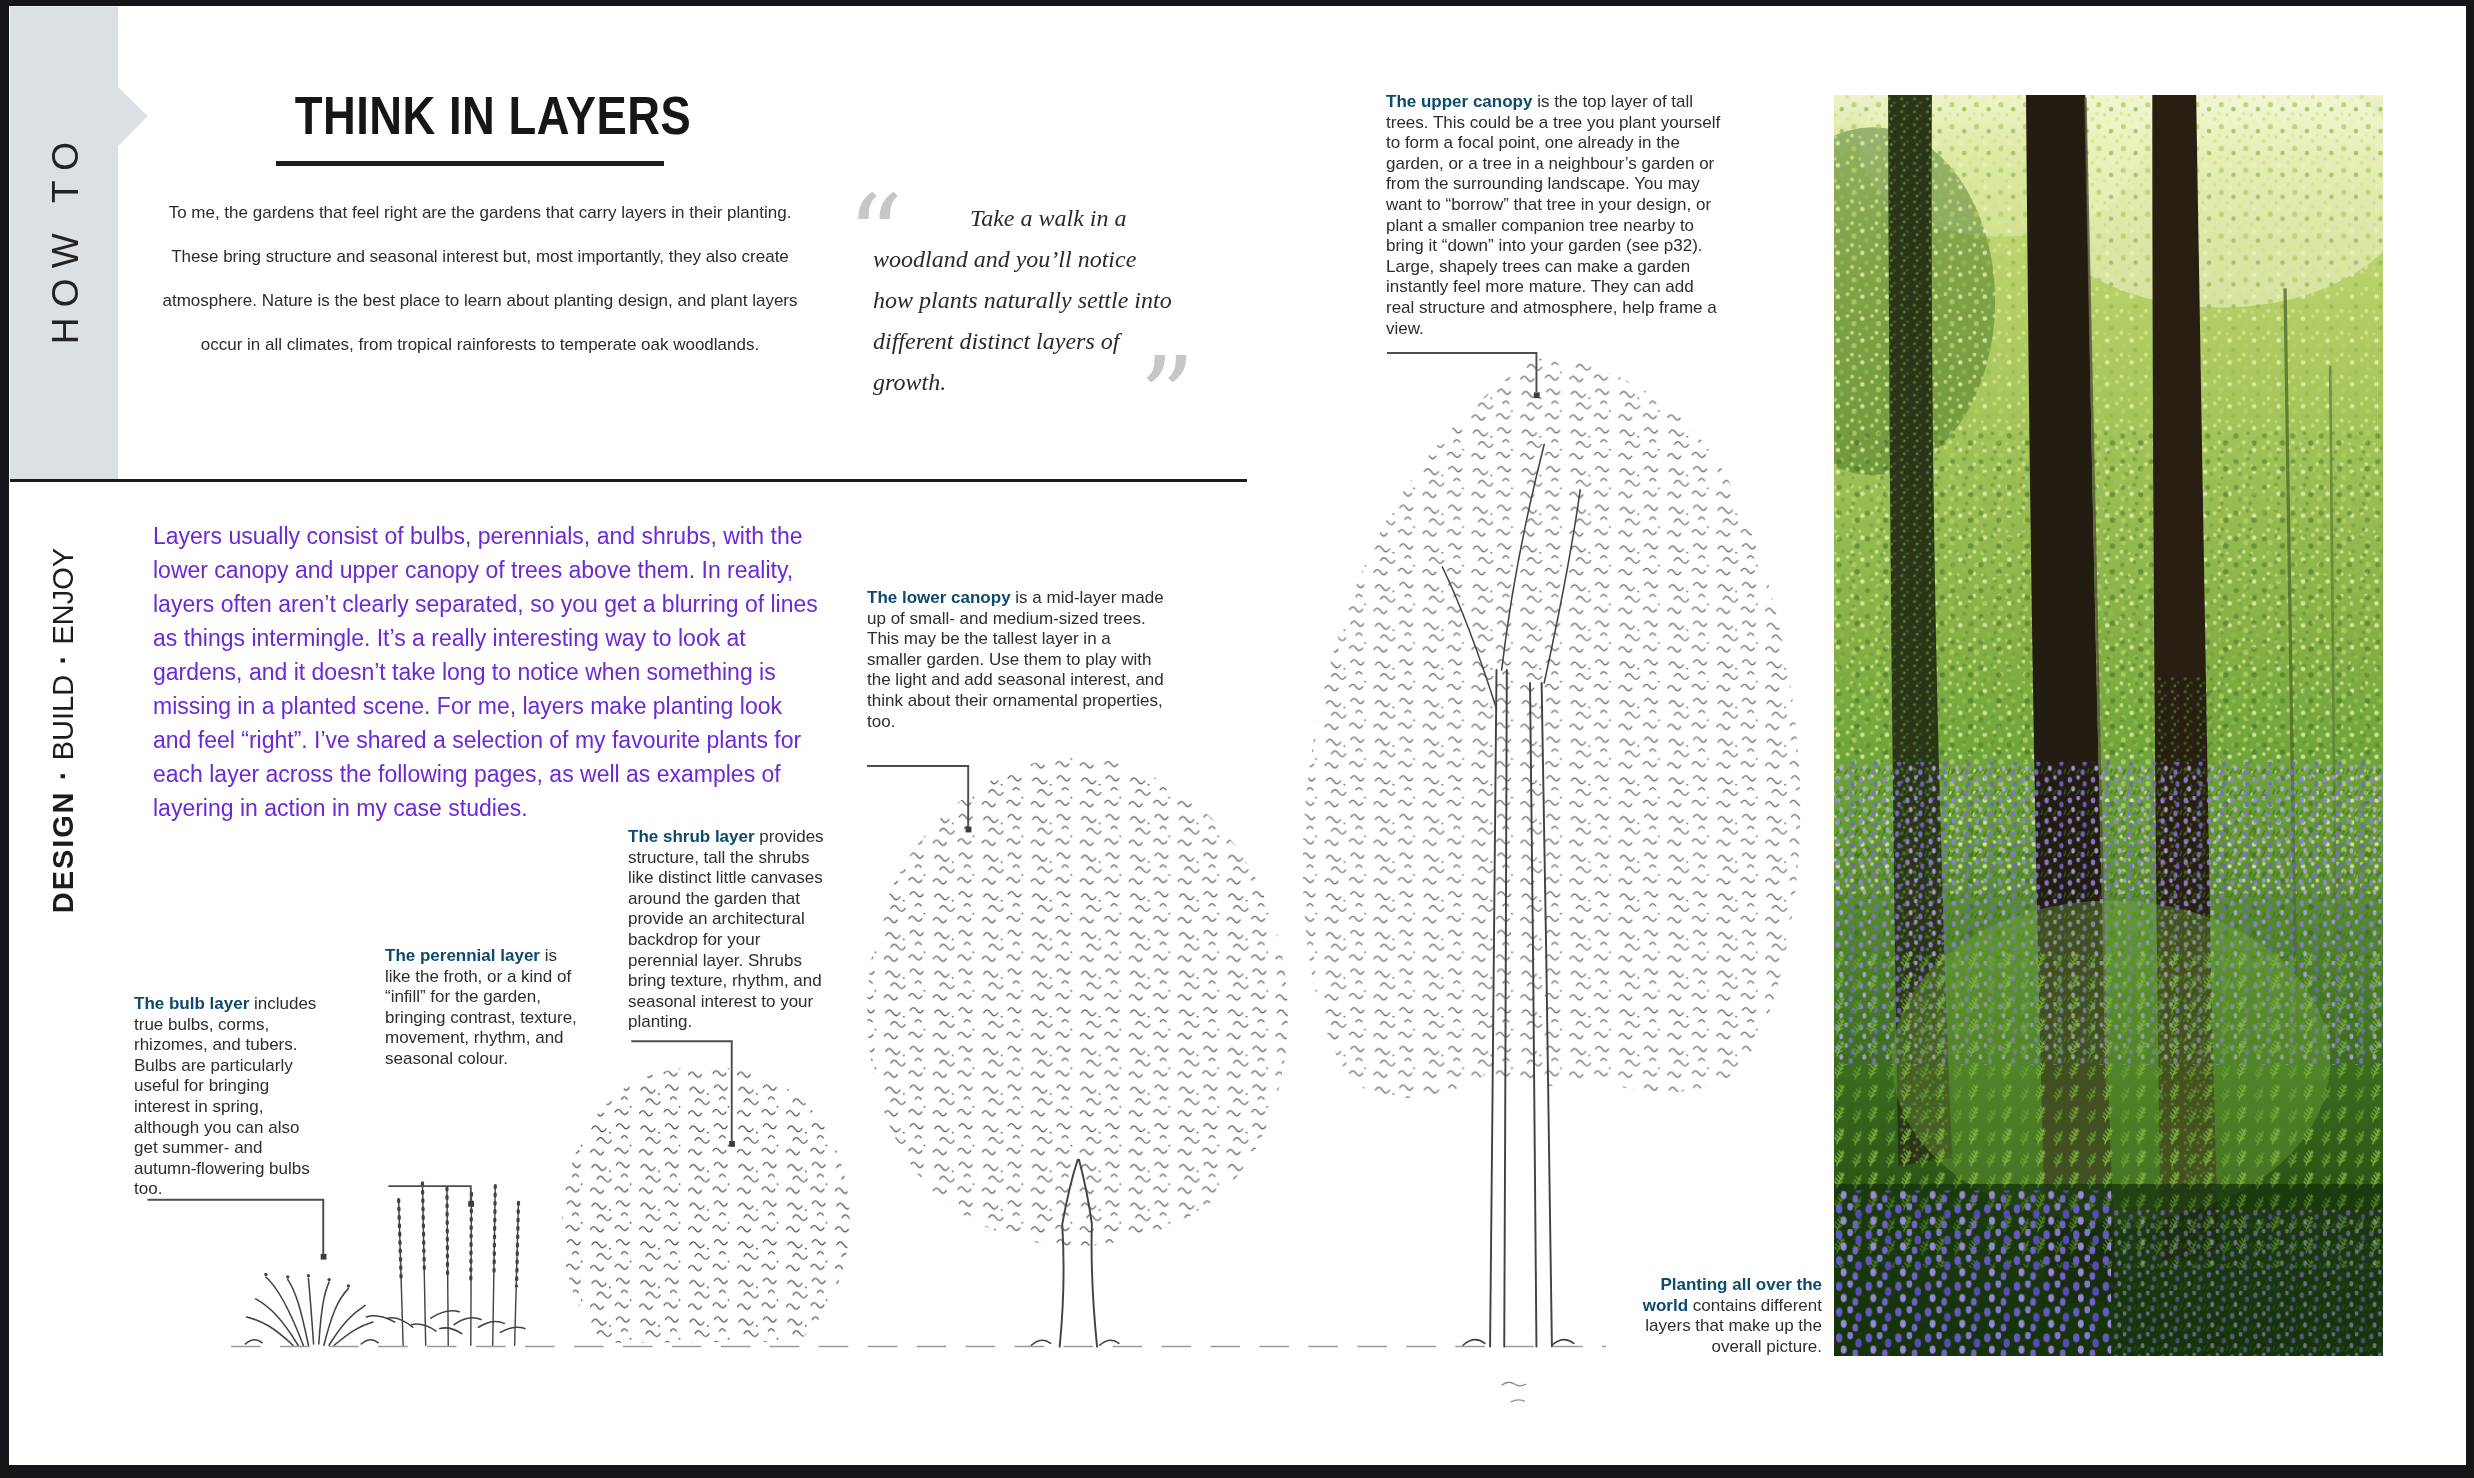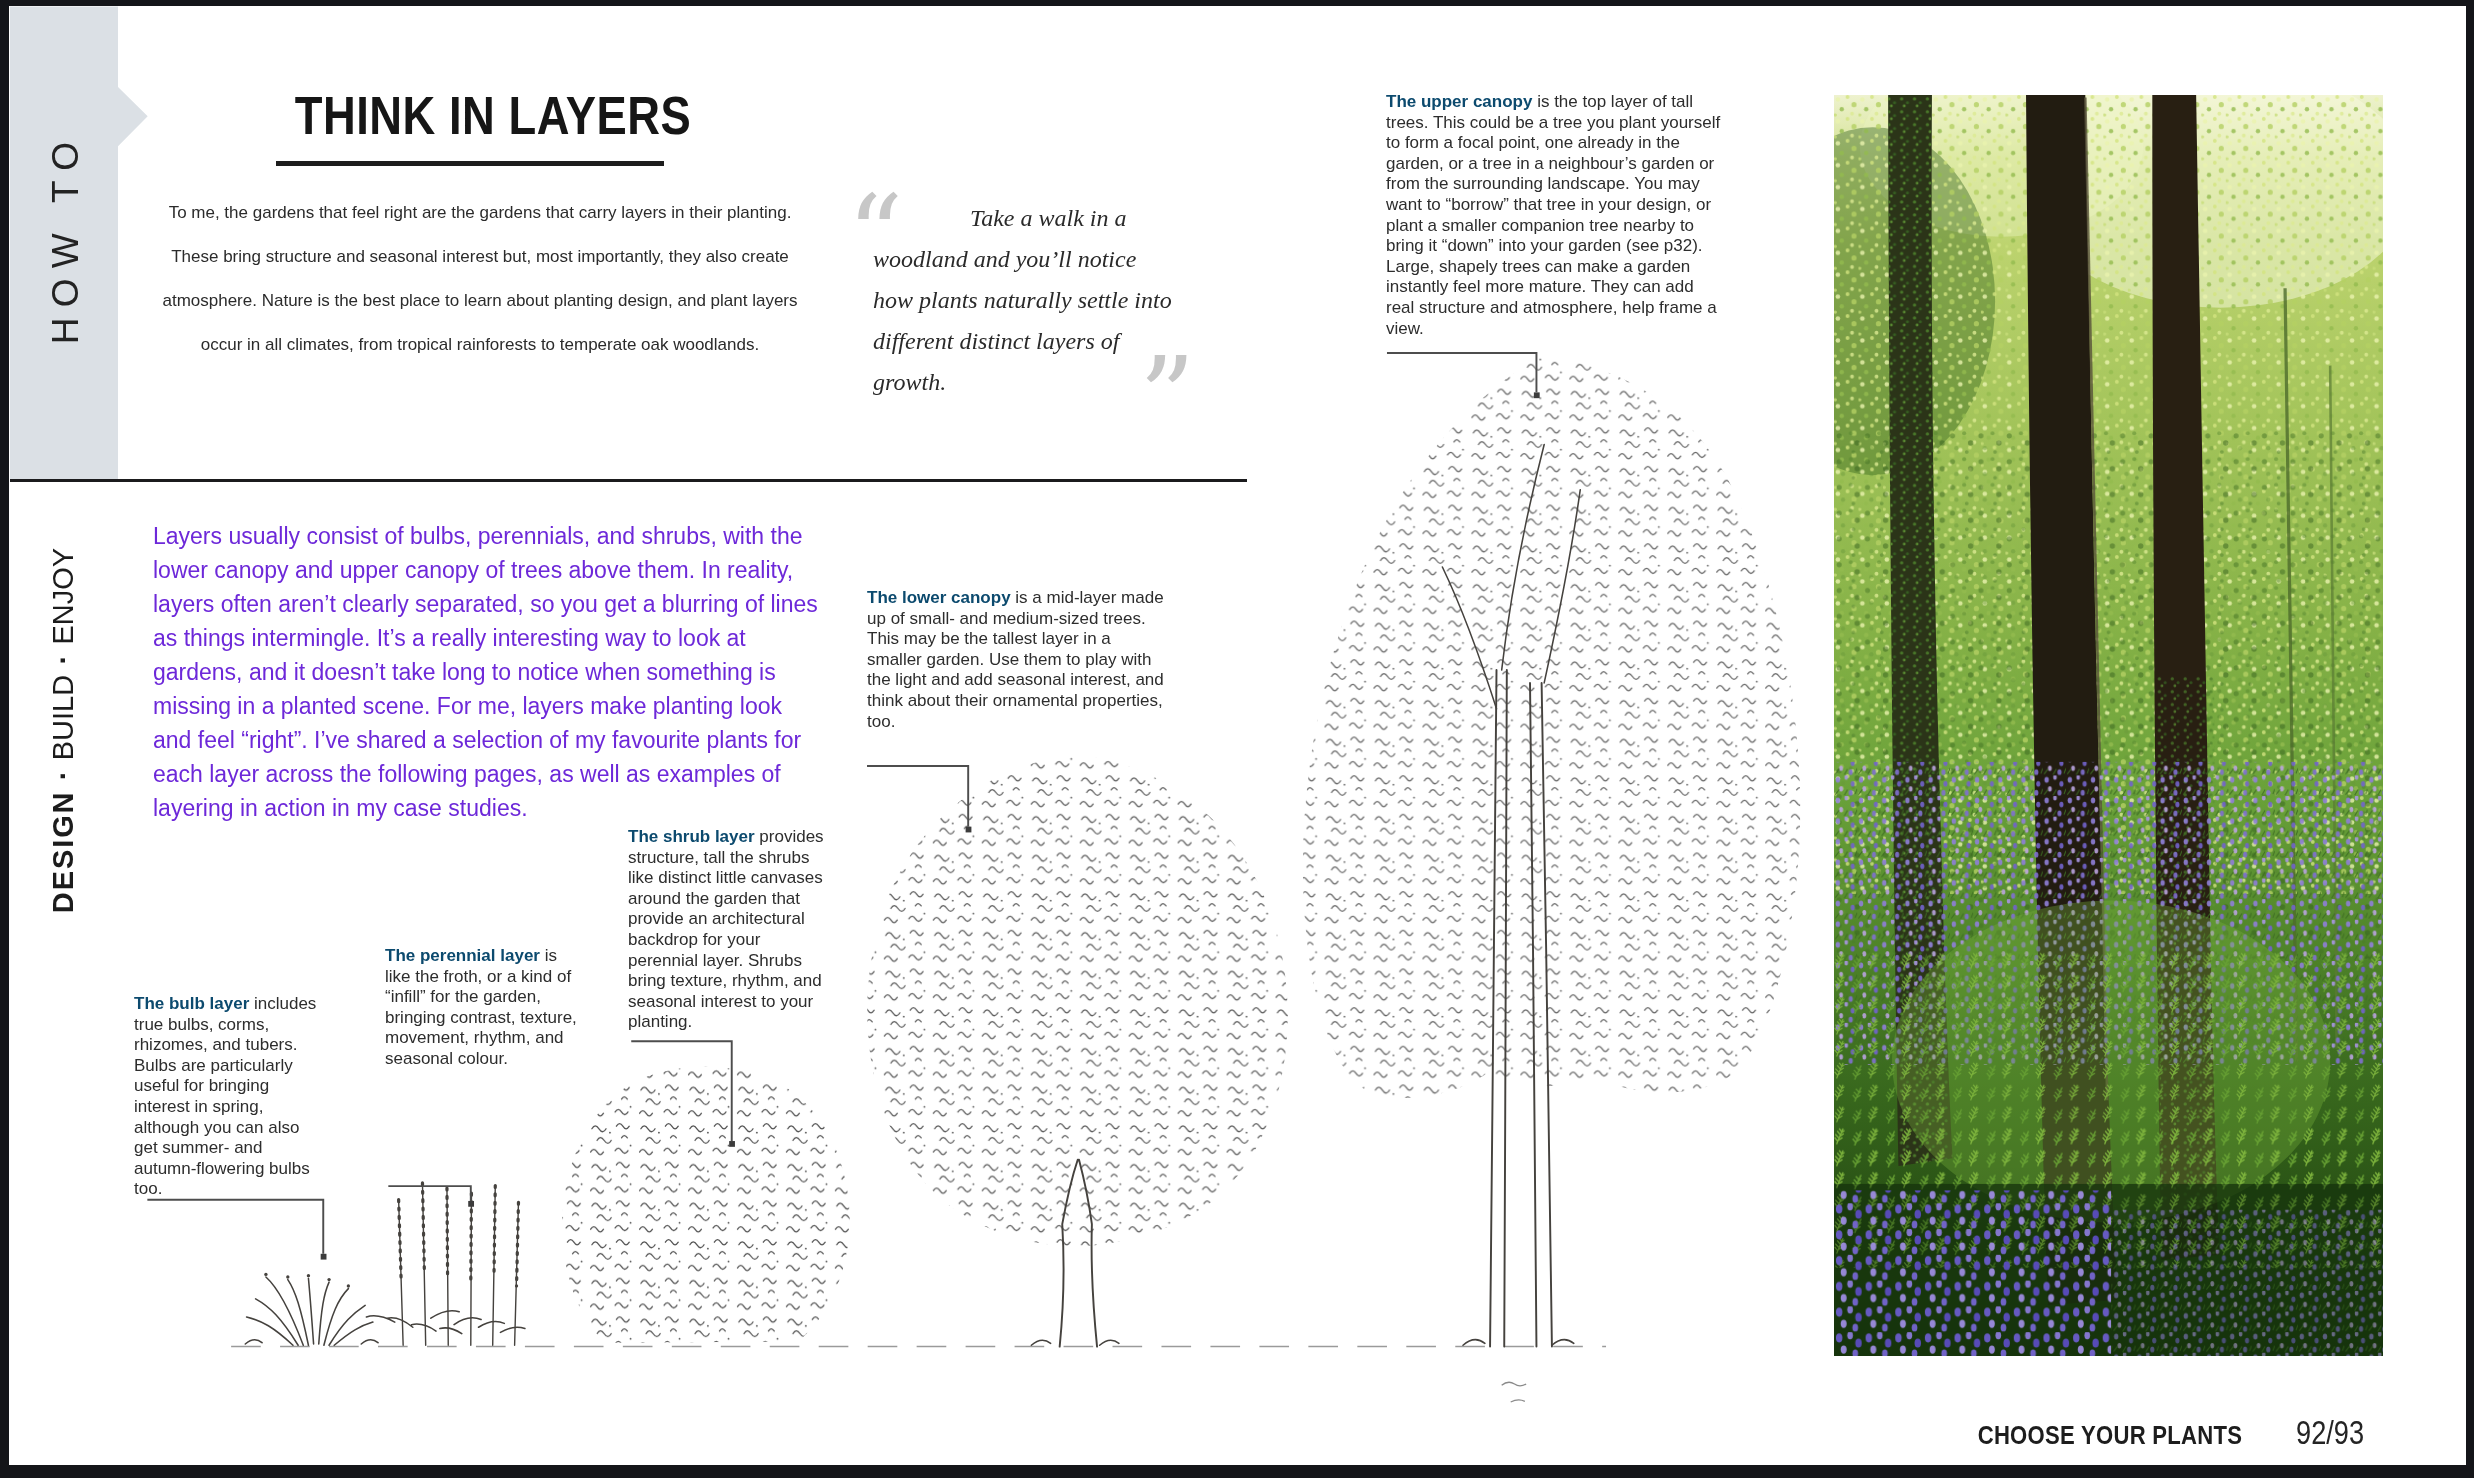--- a/index.html
+++ b/index.html
@@ -142,20 +142,21 @@
   <div class="cap" style="left:1386px;top:92px;width:340px"><b>The upper canopy</b><span> is the top layer of tall trees. This could be a tree you plant yourself to form a focal point, one already in the garden, or a tree in a neighbour’s garden or from the surrounding landscape. You may want to “borrow” that tree in your design, or plant a smaller companion tree nearby to bring it “down” into your garden (see p32). Large, shapely trees can make a garden instantly feel more mature. They can add real structure and atmosphere, help frame a view.</span></div>
 
   <div class="cap" style="left:867px;top:588px;width:302px"><b>The lower canopy</b><span> is a mid-layer made up of small- and medium-sized trees. This may be the tallest layer in a smaller garden. Use them to play with the light and add seasonal interest, and think about their ornamental properties, too.</span></div>
 
   <div class="cap" style="left:628px;top:827px;width:201px"><b>The shrub layer</b><span> provides structure, tall the shrubs like distinct little canvases around the garden that provide an architectural backdrop for your perennial layer. Shrubs bring texture, rhythm, and seasonal interest to your planting.</span></div>
 
   <div class="cap" style="left:385px;top:946px;width:198px"><b>The perennial layer</b><span> is like the froth, or a kind of “infill” for the garden, bringing contrast, texture, movement, rhythm, and seasonal colour.</span></div>
 
   <div class="cap" style="left:134px;top:994px;width:192px"><b>The bulb layer</b><span> includes true bulbs, corms, rhizomes, and tubers. Bulbs are particularly useful for bringing interest in spring, although you can also get summer- and autumn-flowering bulbs too.</span></div>
 
+  <div class="cap cap-right" style="left:1636px;top:1275px;width:186px"><b>Planting all over the world</b><span> contains different layers that make up the overall picture.</span></div>
 
   <div class="photo">
     <svg viewBox="0 0 852 1957" width="549" height="1261" preserveAspectRatio="none">
       <defs>
         <linearGradient id="pbg" x1="0" y1="0" x2="0" y2="1">
           <stop offset="0" stop-color="#eef2cf"></stop>
             <stop offset=".05" stop-color="#d3e290"></stop>
           <stop offset=".12" stop-color="#bcd36e"></stop>
             <stop offset=".26" stop-color="#a3c45a"></stop>
           <stop offset=".42" stop-color="#86b247"></stop>
@@ -227,20 +228,16 @@
       <rect y="1035" width="852" height="470" fill="url(#pbells)" opacity=".9"></rect>
       <ellipse cx="430" cy="1500" rx="340" ry="250" fill="#79b23c" opacity=".35"></ellipse>
       <rect y="1330" width="852" height="460" fill="url(#pfern)" opacity=".85"></rect>
       <rect y="1690" width="852" height="267" fill="#16330c" opacity=".75"></rect>
       <rect y="1600" width="852" height="220" fill="url(#pfern)" opacity=".5"></rect>
       <rect x="0" y="1700" width="430" height="257" fill="url(#pbellsBig)" opacity=".95"></rect>
       <rect x="430" y="1730" width="422" height="227" fill="url(#pbells)" opacity=".55"></rect>
     </svg>
   </div>
 
-  <div class="footer">
-    <span class="f-sec">CHOOSE YOUR PLANTS</span>
-    <span class="f-folio">92/93</span>
-  </div>
 
   <div class="frame"></div>
 </div>
 
 
 </body></html>

